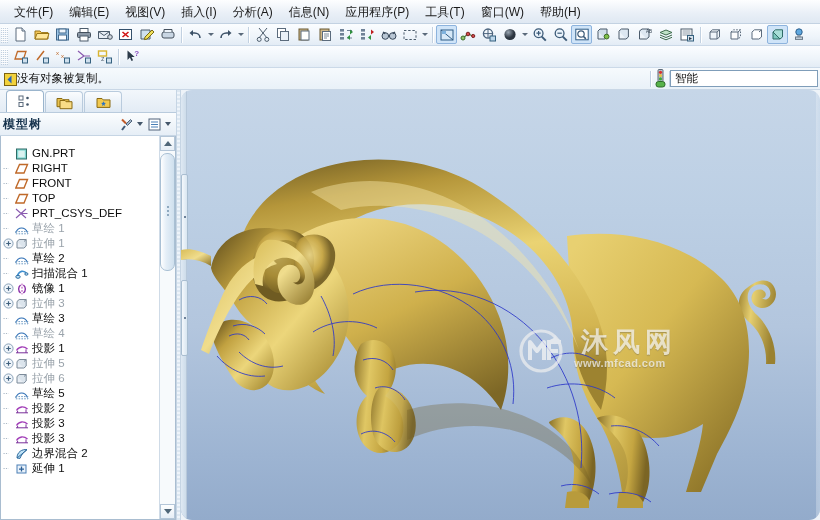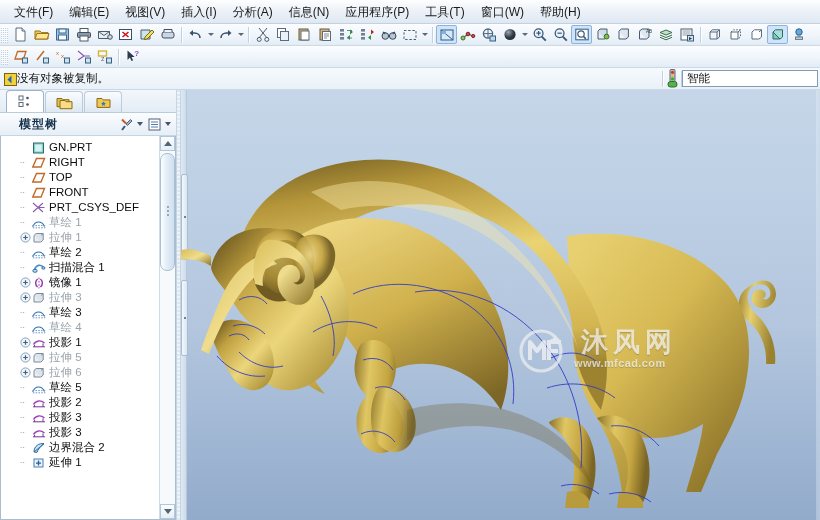--- a/index.html
+++ b/index.html
@@ -54,21 +54,21 @@
   .msgbar{
     height:22px; flex:0 0 22px; display:flex; align-items:center;
     background:linear-gradient(#f6fafd,#e9f1f8);
     border-bottom:1px solid #c9d7e6; padding-left:4px; 
   }
   .msg-ico{ width:13px; height:13px; flex:0 0 13px; }
   .msg-text{ font-size:11.5px; color:#111; white-space:nowrap; }
   .msgbar .spacer{ flex:1 1 auto; }
   .msg-sep{ width:1px; height:16px; background:#c2d1e1; box-shadow:1px 0 0 #fff; }
   .sel-filter{
-    width:136px; height:17px; margin-right:2px;
+    width:148px; height:17px; margin-right:2px;
     background:#fff; border:1px solid #7f9db9;
     font-size:11.5px; color:#111; line-height:15px; padding-left:4px;
     white-space:nowrap; overflow:hidden;
   }
 
   
   .body{ flex:1 1 auto; display:flex; min-height:0; position:relative; }
 
   
   .leftpanel{
@@ -85,36 +85,36 @@
     width:38px; height:21px; display:flex; align-items:center; justify-content:center;
     background:linear-gradient(#fafcfe,#dde8f3);
     border:1px solid #b9cbdd; border-bottom:none;
     border-radius:4px 4px 0 0; position:relative;
   }
   .ptab.sel{ background:#ffffff; height:22px; border-color:#9bb5cd; z-index:2; }
 
   .tree-header{
     height:23px; flex:0 0 23px; display:flex; align-items:center;
     background:linear-gradient(#fbfdfe,#e6eef6);
-    border-bottom:1px solid #c6d5e4; padding:0 3px 0 19px;
+    border-bottom:1px solid #c6d5e4; padding:0 3px 0 3px;
   }
   .tree-title{ font-size:12px; color:#16334d; font-weight:bold; letter-spacing:1px; }
   .tree-header .sp{ flex:1 1 auto; }
   .hbtn{ width:18px;height:18px; display:flex; align-items:center; justify-content:center; }
   .hcaret{ width:10px;height:18px; display:flex; align-items:center; justify-content:center;}
   .hcaret:after{ content:""; border-left:3px solid transparent;
      border-right:3px solid transparent; border-top:4px solid #43566a; }
 
   .tree-wrap{
     flex:1 1 auto; min-height:0; display:flex;
     background:#ffffff; border:1px solid #a9bdd0; border-top:none;
     margin:0; position:relative; overflow:hidden;
   }
   .tree-scroll{
-    flex:1 1 auto; overflow:hidden; position:relative; padding-top:4px;margin-left:17px;
+    flex:1 1 auto; overflow:hidden; position:relative; padding-top:10px;
   }
   .trow{
     height:15px; display:flex; align-items:center; font-size:11.5px;
     white-space:nowrap; padding-left:2px; color:#0d0d0d;
   }
   .trow .expander{
     width:11px; height:11px; flex:0 0 11px; margin-right:1px;
     display:flex; align-items:center; justify-content:center;
   }
   .trow .dots{
@@ -156,20 +156,21 @@
   .vsplit{
     width:5px; flex:0 0 5px;
     background:repeating-linear-gradient(0deg,#dce7f1 0 2px,#eef4fa 2px 4px);
     border-left:1px solid #c6d5e4; border-right:1px solid #c6d5e4;
   }
 
   
   .viewport{
     flex:1 1 auto; position:relative; overflow:hidden;
     background:linear-gradient(180deg,#c6d6e8 0%,#bccfe4 28%,#b3c6de 55%,#9db4d2 85%,#93abcb 100%);
+    border-radius:11px;
   }
   .vp-sidebar{
     position:absolute; left:0; top:0; width:6px; height:100%;
     background:linear-gradient(90deg,#dfe9f3,#cddcea);
     border-right:1px solid #b7c8da;
   }
   .vp-handle{
     position:absolute; left:0; width:7px;
     background:linear-gradient(90deg,#f4f8fc,#d9e6f1);
     border:1px solid #a9bed1; border-radius:2px;
@@ -630,34 +631,34 @@
               <span class="expander">
                 <svg xmlns="http://www.w3.org/2000/svg" width="11" height="11" viewBox="0 0 11 11">
     <path d="M0.5 5.5h5" stroke="#aab8c6" stroke-dasharray="1.2 1.2"></path>
                 </svg>
               </span>
               <span class="ticon">
                 <svg xmlns="http://www.w3.org/2000/svg" width="14" height="12" viewBox="0 0 14 12">
                   <path d="M4.5 1.5h8L9 10H0.8z" fill="none" stroke="#c06a2a" stroke-width="1.4"></path>
                 </svg>
               </span>
+              <span class="tlabel">FRONT</span>
+            </div>
+            <div class="trow">
+              <span class="expander">
+                <svg xmlns="http://www.w3.org/2000/svg" width="11" height="11" viewBox="0 0 11 11">
+    <path d="M0.5 5.5h5" stroke="#aab8c6" stroke-dasharray="1.2 1.2"></path>
+                </svg>
+              </span>
+              <span class="ticon">
+                <svg xmlns="http://www.w3.org/2000/svg" width="14" height="12" viewBox="0 0 14 12">
+                  <path d="M4.5 1.5h8L9 10H0.8z" fill="none" stroke="#c06a2a" stroke-width="1.4"></path>
+                </svg>
+              </span>
               <span class="tlabel">TOP</span>
-            </div>
-            <div class="trow">
-              <span class="expander">
-                <svg xmlns="http://www.w3.org/2000/svg" width="11" height="11" viewBox="0 0 11 11">
-    <path d="M0.5 5.5h5" stroke="#aab8c6" stroke-dasharray="1.2 1.2"></path>
-                </svg>
-              </span>
-              <span class="ticon">
-                <svg xmlns="http://www.w3.org/2000/svg" width="14" height="12" viewBox="0 0 14 12">
-                  <path d="M4.5 1.5h8L9 10H0.8z" fill="none" stroke="#c06a2a" stroke-width="1.4"></path>
-                </svg>
-              </span>
-              <span class="tlabel">FRONT</span>
             </div>
             <div class="trow">
               <span class="expander">
                 <svg xmlns="http://www.w3.org/2000/svg" width="11" height="11" viewBox="0 0 11 11">
     <path d="M0.5 5.5h5" stroke="#aab8c6" stroke-dasharray="1.2 1.2"></path>
                 </svg>
               </span>
               <span class="ticon">
                 <svg xmlns="http://www.w3.org/2000/svg" width="14" height="12" viewBox="0 0 14 12">
                   <path d="M1 1l5 4.5M6 5.5L1 10M6 5.5h6.5M6 5.5L11 1M6 5.5L11 10" stroke="#8a5ab0" stroke-width="1.1" fill="none"></path>

